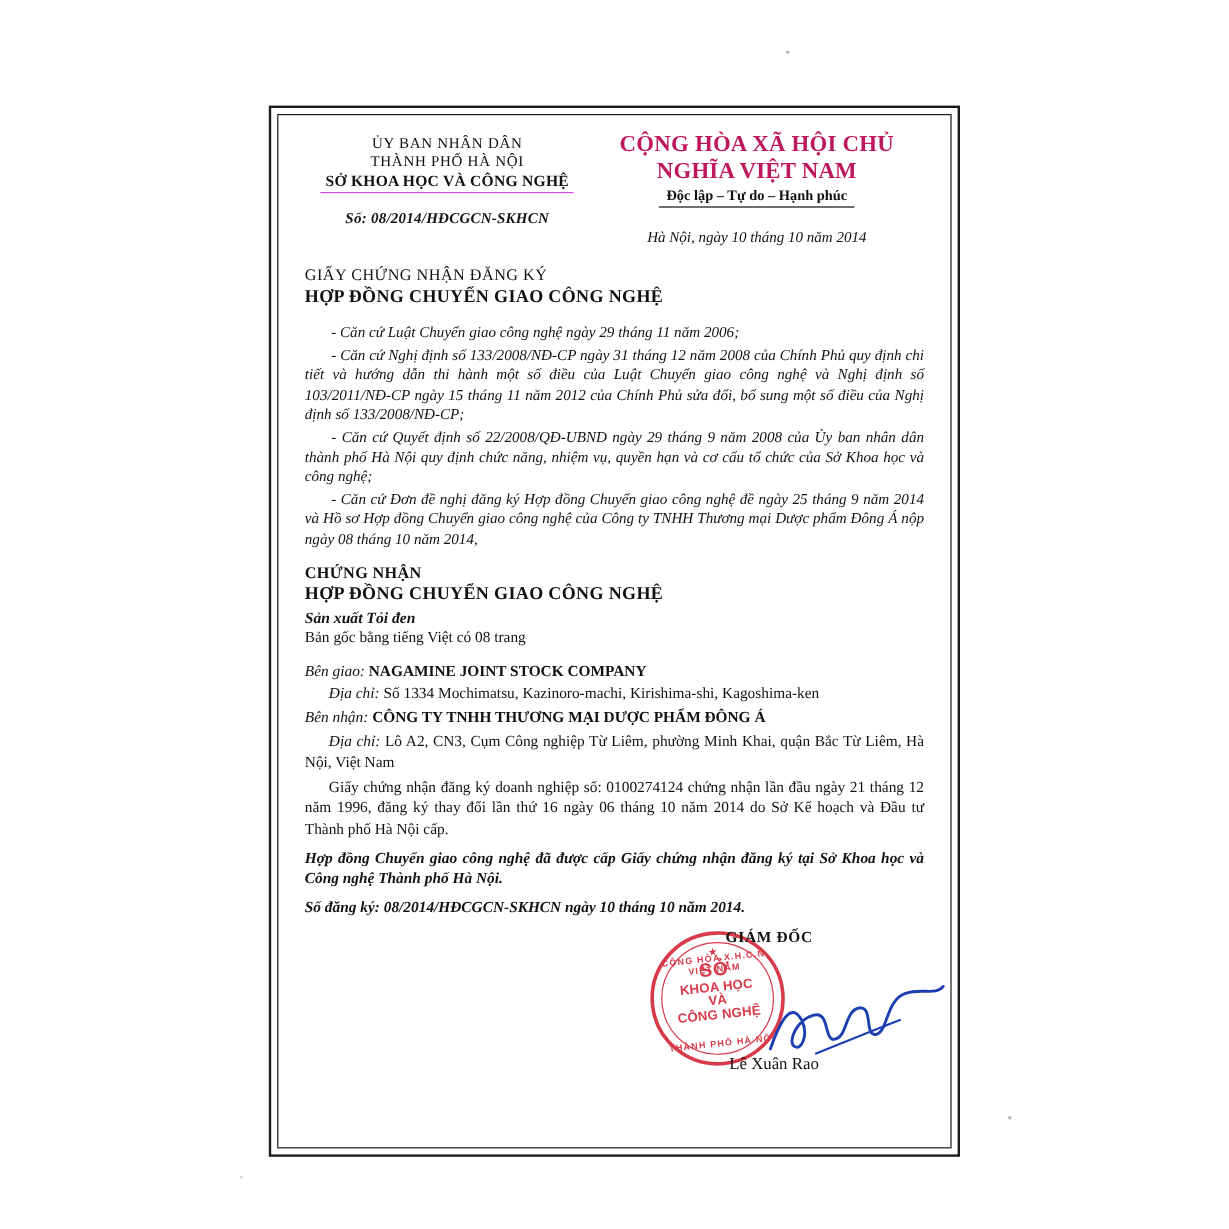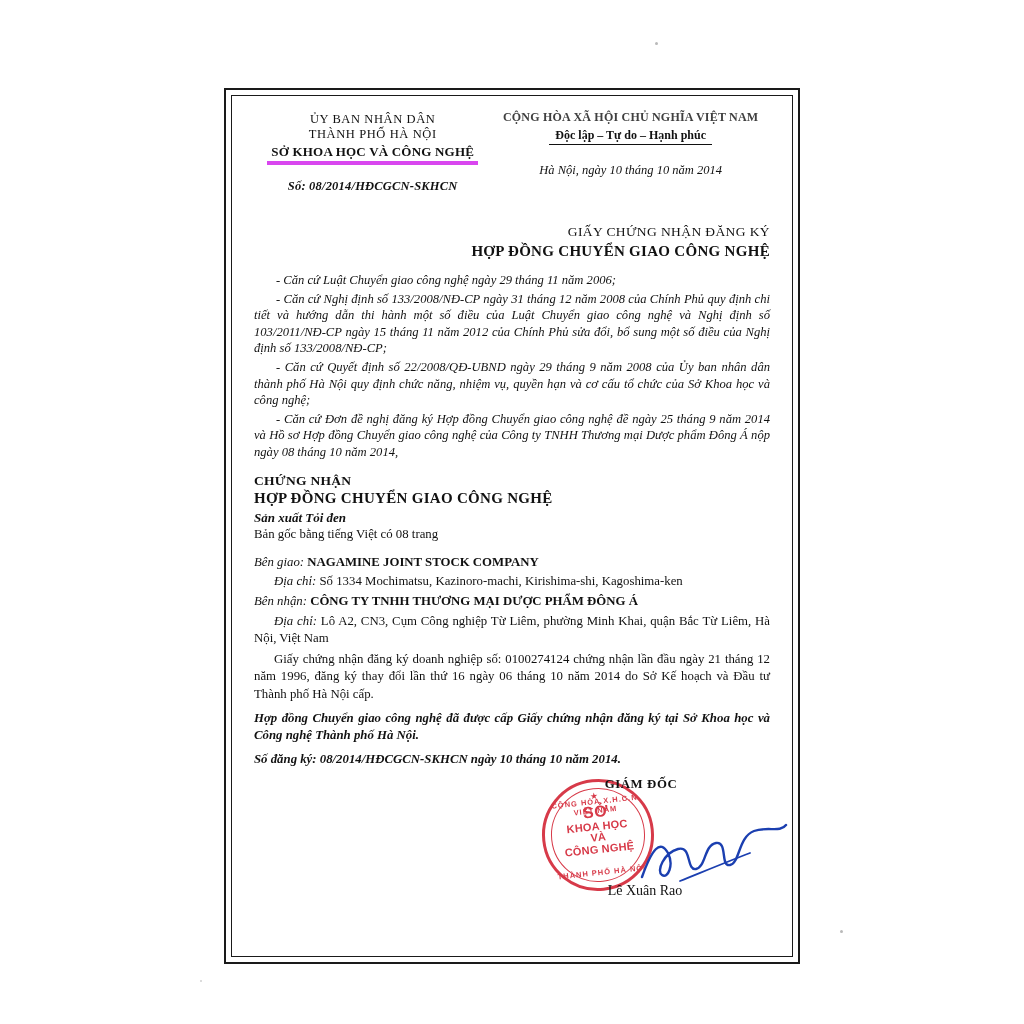--- a/index.html
+++ b/index.html
@@ -71,56 +71,56 @@
   }
   .org-line2 {
     font-size: 12.5px;
     letter-spacing: .6px;
   }
   .org-line3 {
     font-size: 13px;
     font-weight: bold;
     letter-spacing: .2px;
     display: inline-block;
-    border-bottom: 4px solid #d946ef;
+    border-bottom: 1px solid #d946ef;
     padding: 0 4px 1px 4px;
     margin-top: 1px;
   }
   .doc-number {
     font-size: 12.5px;
     font-style: italic;
     font-weight: bold;
     margin-top: 14px;
     letter-spacing: .2px;
   }
   .nation {
-    font-size: 12px;
+    font-size: 19px;
     font-weight: bold;
     letter-spacing: .2px;
-    color: #404040;
+    color: #be185d;
   }
   .motto {
     font-size: 12px;
     font-weight: bold;
     display: inline-block;
     border-bottom: 1px solid #111;
     padding: 0 6px 1px 6px;
     margin-top: 2px;
   }
   .place-date {
     font-size: 12.5px;
     font-style: italic;
     margin-top: 18px;
     text-align: center;
   }
 
   
   .title-block {
-    text-align: right;
-    margin-top: 30px;
+    text-align: left;
+    margin-top: 15px;
   }
   .title-1 {
     font-size: 13.5px;
     letter-spacing: .4px;
   }
   .title-2 {
     font-size: 15px;
     font-weight: bold;
     letter-spacing: .3px;
     margin-top: 3px;

